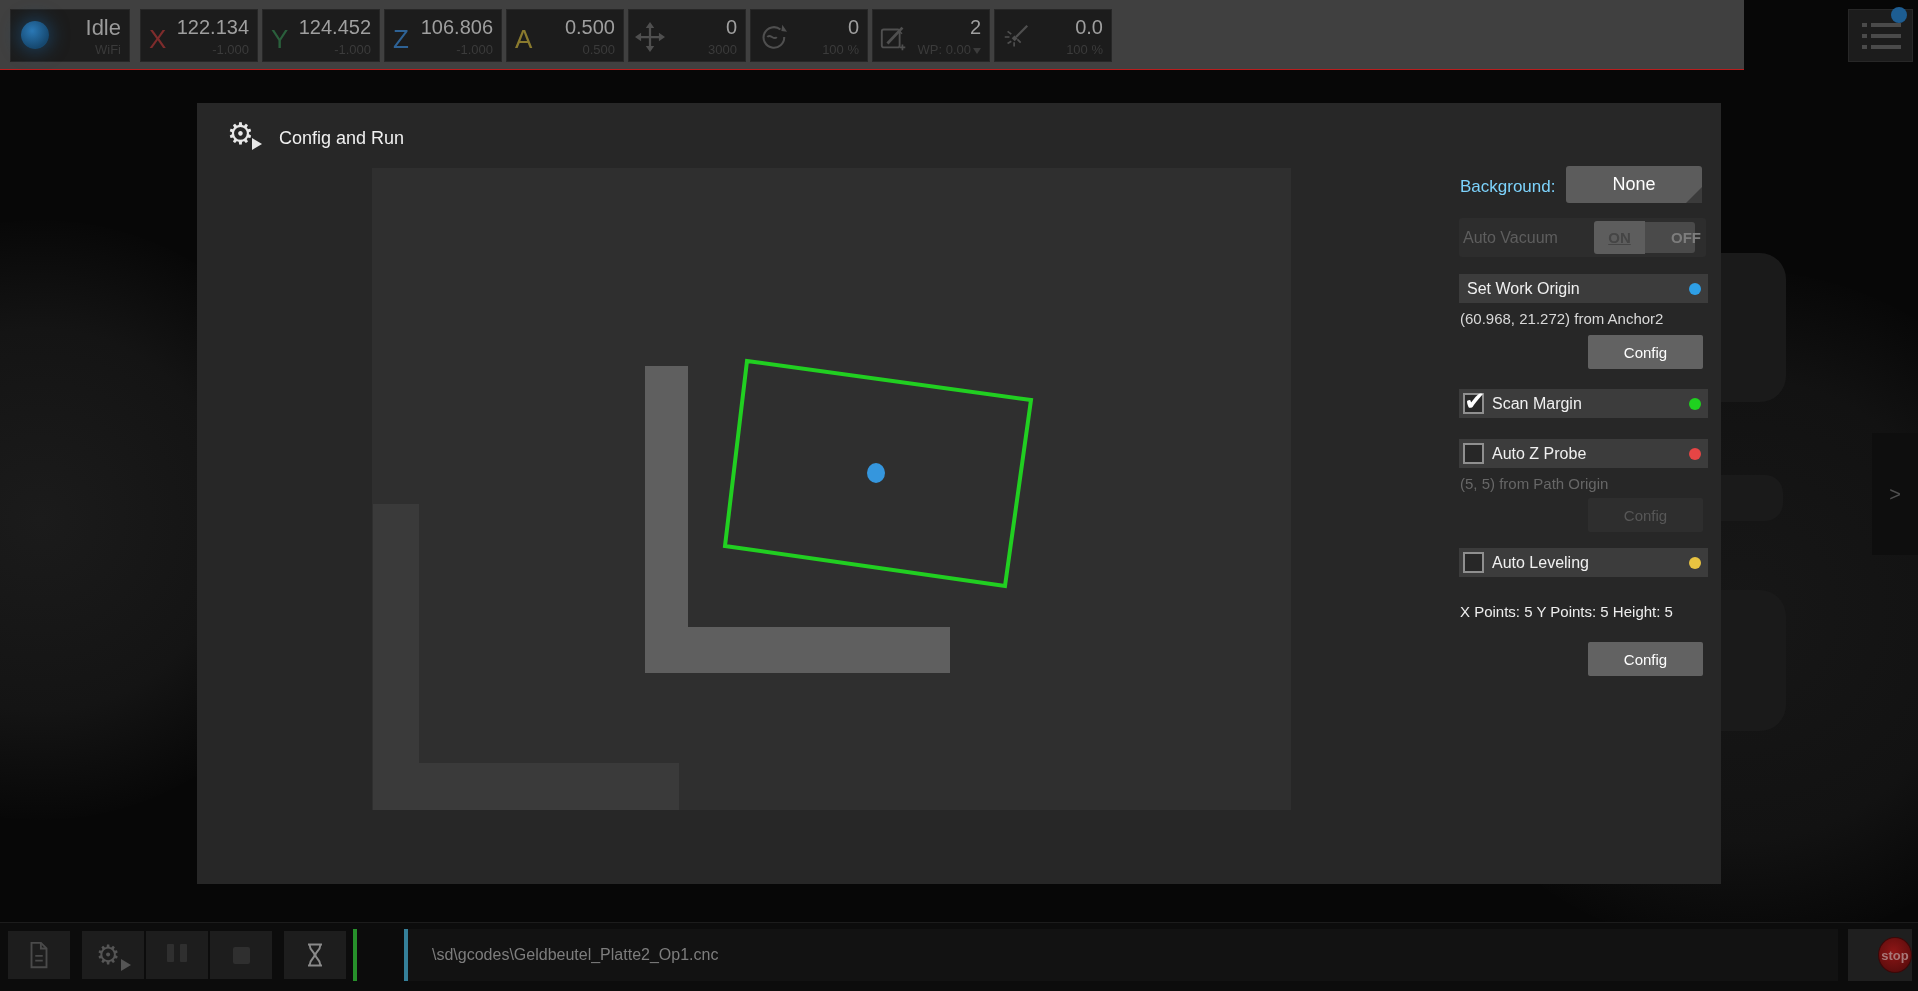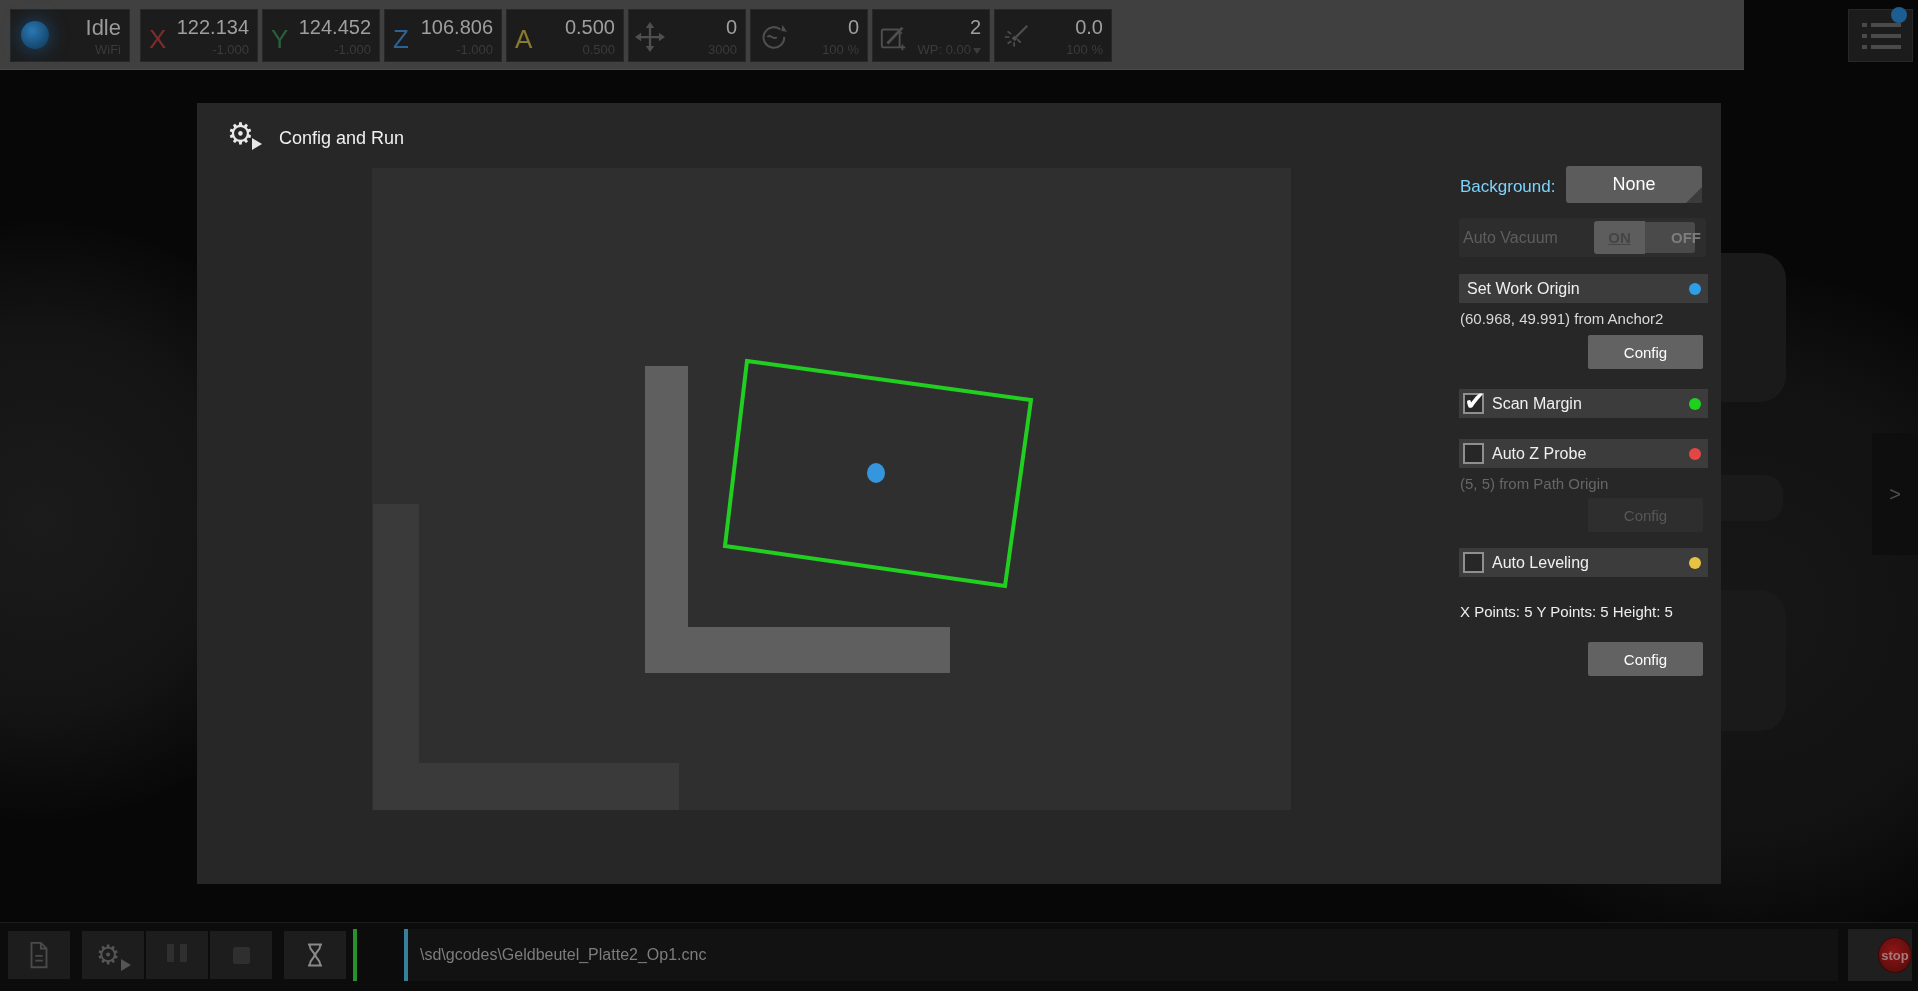--- a/index.html
+++ b/index.html
@@ -101,21 +101,21 @@
     border-top:1px solid #1c1c1c; z-index:5; }
   .bb-box { position:absolute; top:8px; width:62px; height:48px; background:#1d1d1d;
     display:flex; align-items:center; justify-content:center; }
   #bb-gear .gear-glyph { color:#555555; font-size:27px; }
   #bb-gear .play-tri { border-left-color:#555555; }
   .pause-bar { display:inline-block; width:7px; height:18px; background:#2f2f2f; margin:0 3px; border-radius:1px; }
   .stop-sq { display:inline-block; width:17px; height:17px; background:#2f2f2f; border-radius:2px; }
   #line-green { left:353px; top:6px; width:4px; height:52px; background:#27912b; }
   #path-box { position:absolute; left:404px; top:6px; width:1434px; height:52px; background:#121212;
     border-left:4px solid #35809a; color:#7d7d7d; font-size:16px; display:flex; align-items:center;
-    padding-left:12px; }
+    padding-left:24px; }
   #stop-box { position:absolute; left:1848px; top:6px; width:64px; height:52px; background:#1f1f1f;
     display:flex; align-items:center; justify-content:center; }
   #stop-btn { width:36px; height:36px; border-radius:50%;
     background:radial-gradient(circle at 45% 40%, #8e1616 0%, #5d0d0d 75%);
     border:1px solid #3c0808; color:#a87878; font-size:13px; font-weight:bold;
     display:flex; align-items:center; justify-content:center;margin-left:30px; }
 </style>
 </head>
 <body>
 
@@ -237,21 +237,21 @@
     <div class="abs" id="vac-row">
       <div id="vac-label">Auto Vacuum</div>
       <div id="vac-on">ON</div>
       <div id="vac-off">OFF</div>
     </div>
 
     <div class="hdr-row" style="top:171px;">
       <span class="hdr-label">Set Work Origin</span>
       <span class="st-dot" style="background:#2e9fe6;"></span>
     </div>
-    <div class="detail" style="top:207px;color:#d9d9d9;">(60.968, 49.991) from Anchor2</div>
+    <div class="detail" style="top:207px;color:#d9d9d9;">(60.968, 21.272) from Anchor2</div>
     <div class="cfg-btn" style="top:232px;">Config</div>
 
     <div class="hdr-row" style="top:286px;">
       <span class="cbox">
         <span class="check">✔</span>
       </span>
       <span class="hdr-label cb-offset">Scan Margin</span>
       <span class="st-dot" style="background:#1fd11f;"></span>
     </div>
 

